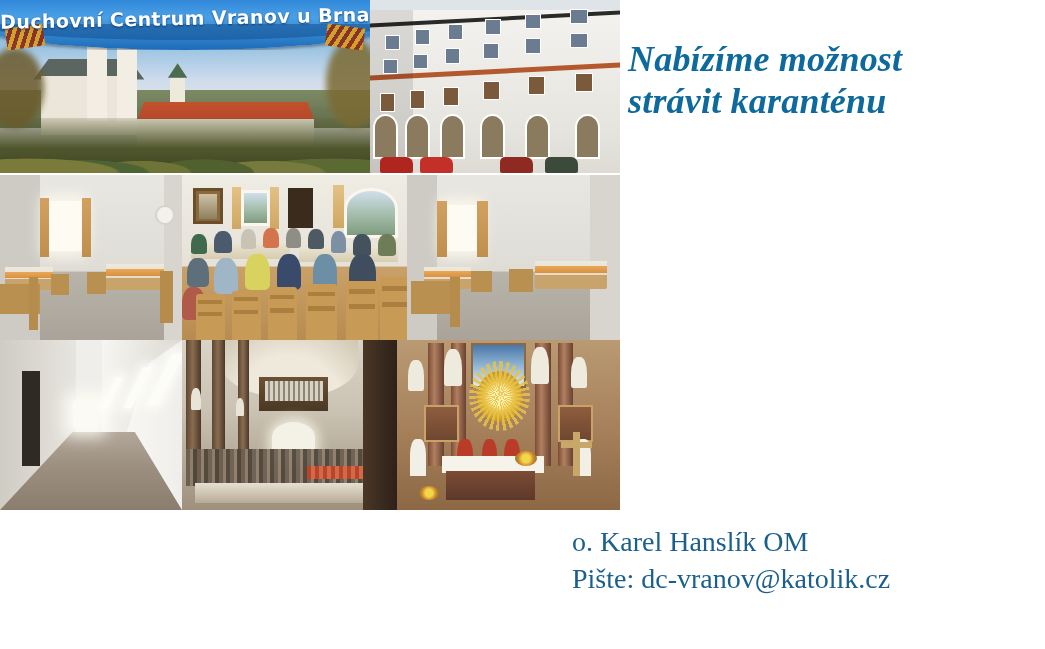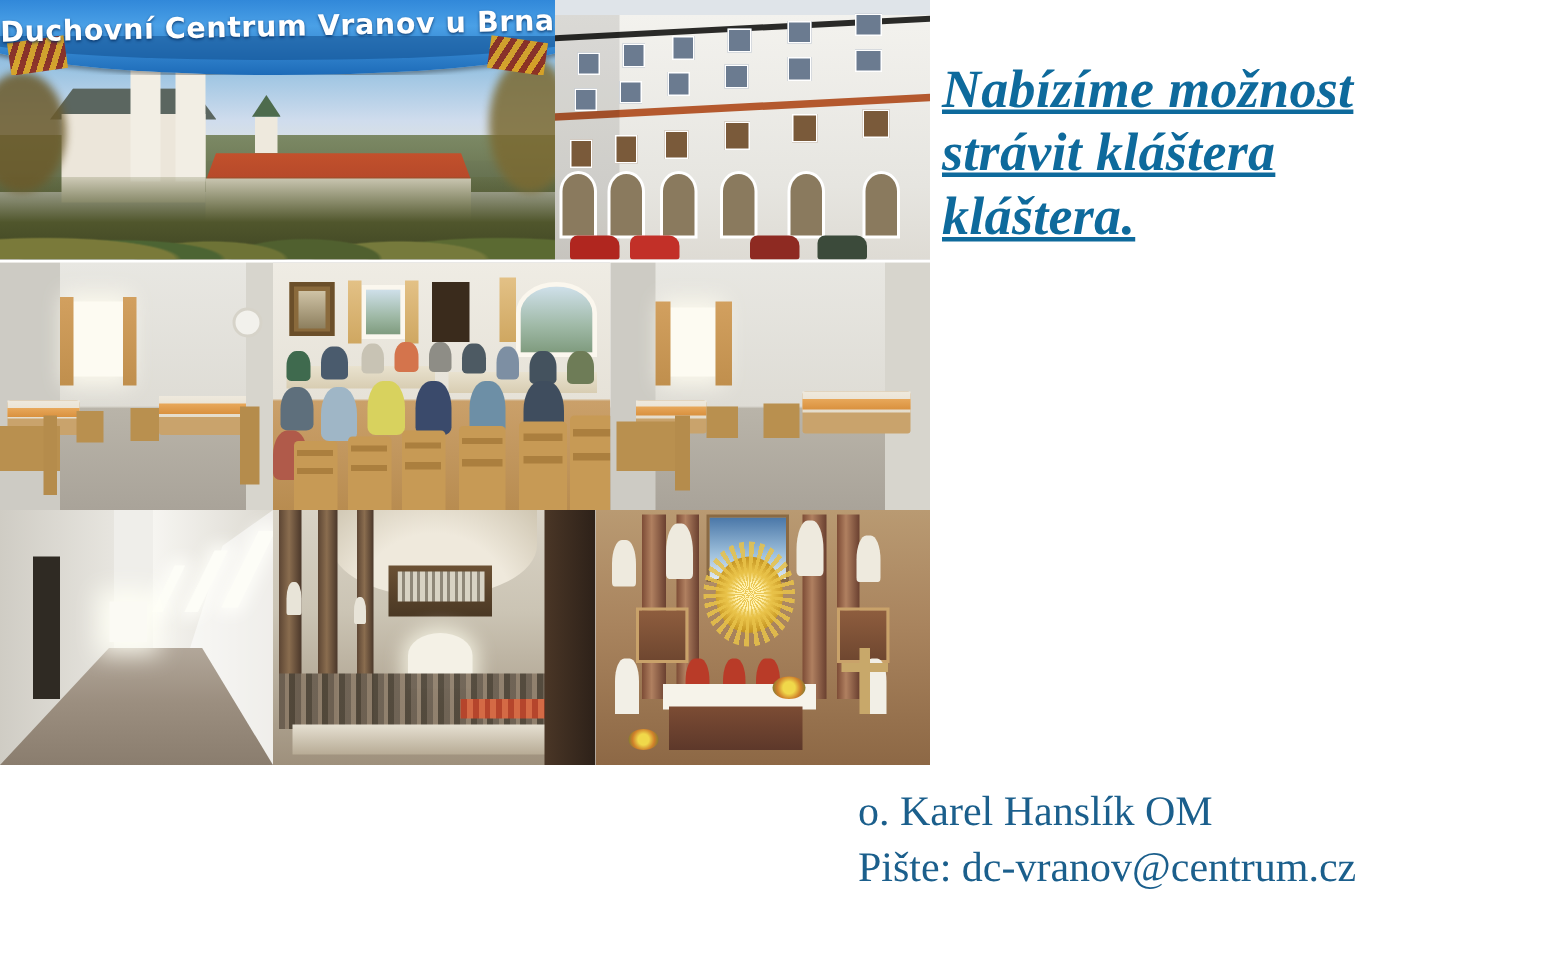--- a/index.html
+++ b/index.html
@@ -174,21 +174,21 @@
   .priest.red{background:#b93b28;}
   .al-flow{position:absolute;border-radius:50%;
        background:radial-gradient(circle,#f0d84a 0 30%,#cf7f2a 60%,#4d7a33 100%);}
   .al-cross{position:absolute;right:18%;bottom:20%;width:3%;height:26%;background:#c8a86a;}
   .al-cross:before{content:"";position:absolute;left:-180%;top:22%;width:460%;height:14%;background:#c8a86a;}
 
   
   #headline{position:absolute;left:628px;top:38px;width:400px;
        font-family:"Liberation Serif",serif;font-style:italic;font-weight:bold;
        font-size:36px;line-height:1.18;color:#0e6a9c;letter-spacing:.2px;}
-  #headline .ln{display:block;white-space:nowrap;text-decoration:underline;}
+  #headline .ln{display:block;white-space:nowrap;}
   #dateblock{position:absolute;left:655px;top:328px;width:380px;
        font-family:"Liberation Serif",serif;font-style:italic;font-weight:bold;
        font-size:31px;line-height:1.25;color:#0e6a9c;}
   #dateblock .ln{display:block;white-space:nowrap;}
 
   
   #address{position:absolute;left:32px;top:524px;width:470px;
        font-family:"Liberation Serif",serif;font-size:28px;line-height:1.32;color:#1b5f8c;}
   #contact{position:absolute;left:572px;top:524px;width:460px;
        font-family:"Liberation Serif",serif;font-size:28px;line-height:1.32;color:#1b5f8c;}
@@ -420,24 +420,23 @@
         <div class="al-cross"></div>
         <div class="al-flow" style="left:53%;bottom:26%;width:10%;height:9%;"></div>
         <div class="al-flow" style="left:10%;bottom:6%;width:9%;height:8%;"></div>
       </div>
     </div>
 
   </div>
 
   <div id="headline">
     <span class="ln">Nabízíme možnost</span>
-    <span class="ln">strávit kláštera</span>
-    <span class="ln">kláštera.</span>
+    <span class="ln">strávit karanténu</span>
   </div>
 
 
 
   <div id="contact">
     <span class="ln">o. Karel Hanslík OM</span>
-    <span class="ln">Pište: dc-vranov@centrum.cz</span>
+    <span class="ln">Pište: dc-vranov@katolik.cz</span>
   </div>
 
 </div>
 
 </body></html>

